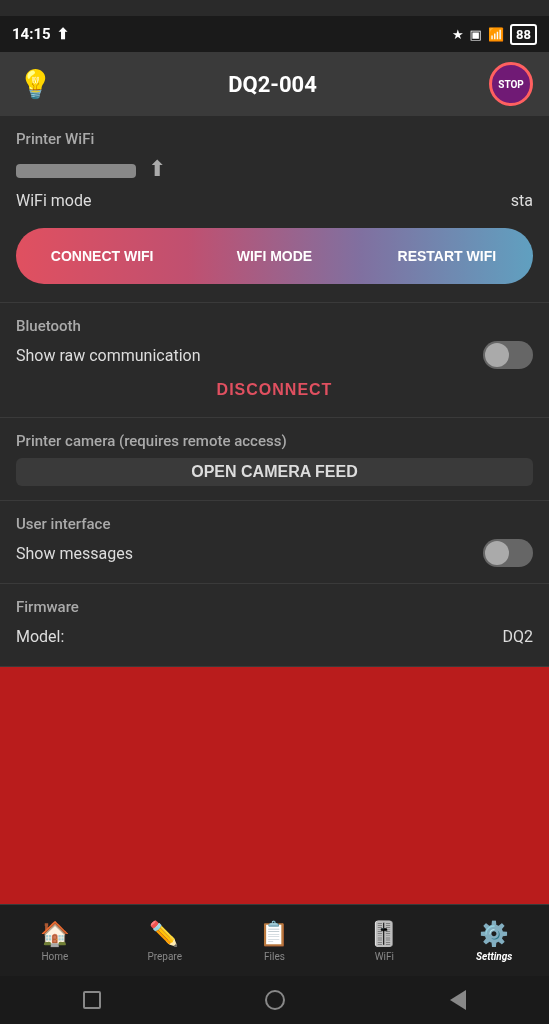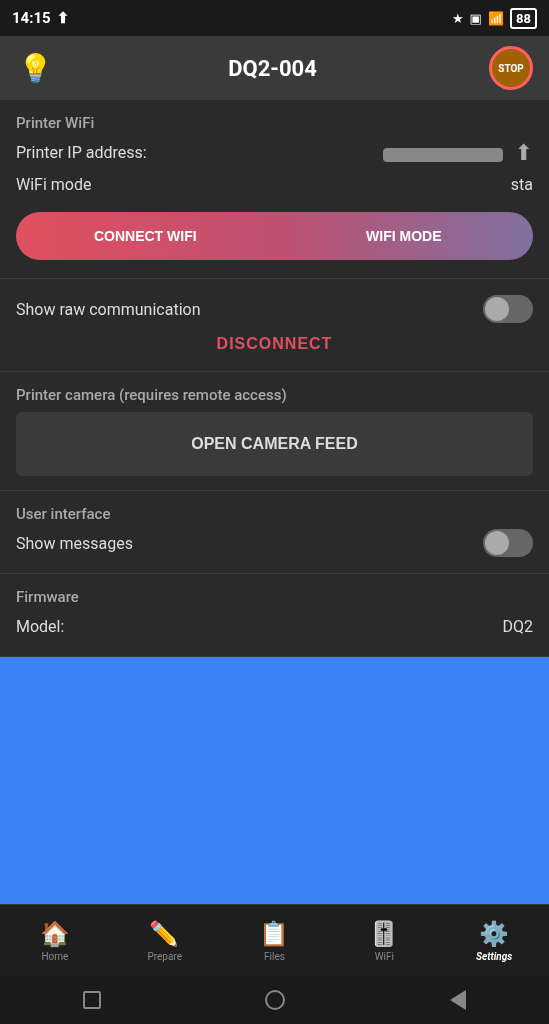--- a/index.html
+++ b/index.html
@@ -16,20 +16,21 @@
     }
 
     
     .status-bar {
       background: #1a1a1a;
       height: 36px;
       display: flex;
       align-items: center;
       justify-content: space-between;
       padding: 0 12px;
+      margin-top: 16px;
     }
     .status-time {
       font-size: 15px;
       font-weight: bold;
       color: #fff;
       display: flex;
       align-items: center;
       gap: 6px;
     }
     .status-icons {
@@ -73,41 +74,41 @@
       align-items: center;
       justify-content: center;
     }
     .bulb-icon {
       font-size: 28px;
       color: #d0d0d0;
     }
     .stop-btn {
       width: 44px;
       height: 44px;
-      background: #a16207;
+      background: #701a75;
       border-radius: 50%;
       border: 3px solid #ff6060;
       display: flex;
       align-items: center;
       justify-content: center;
       cursor: pointer;
     }
     .stop-btn-text {
       font-size: 10px;
       font-weight: bold;
       color: #fff;
       text-align: center;
       line-height: 1.1;
     }
 
     
     .content {
       flex: 1;
       overflow-y: auto;
-      background: #3b82f6;
+      background: #b91c1c;
     }
 
     
     .section {
       background: #2a2a2a;
       padding: 14px 16px;
       border-bottom: 1px solid #3a3a3a;
     }
     .section-title {
       font-size: 15px;
@@ -143,21 +144,21 @@
       color: #aaa;
       cursor: pointer;
     }
 
     
     .wifi-buttons {
       display: flex;
       border-radius: 28px;
       overflow: hidden;
       margin: 12px 0 4px 0;
-      height: 48px;
+      height: 56px;
     }
     .wifi-btn {
       flex: 1;
       display: flex;
       align-items: center;
       justify-content: center;
       font-size: 14px;
       font-weight: bold;
       color: #fff;
       cursor: pointer;
@@ -214,21 +215,21 @@
     }
 
     
     .open-camera-btn {
       display: block;
       text-align: center;
       background: #3a3a3a;
       color: #ddd;
       font-size: 16px;
       font-weight: bold;
-      padding: 23px 0;
+      padding: 5px 0;
       border-radius: 6px;
       cursor: pointer;
       margin-top: 8px;
       border: none;
       width: 100%;
     }
 
     
     .bottom-nav {
       background: #1e1e1e;
@@ -330,37 +331,38 @@
   <div class="stop-btn">
     <span class="stop-btn-text">STOP</span>
   </div>
 </div>
 
 <div class="content">
 
   <div class="section">
     <div class="section-title">Printer WiFi</div>
     <div class="section-row">
-      <span class="section-label">Printer IP address:</span>
       <span>
         <span class="ip-blurred"></span>
         <span class="copy-icon">⬆</span>
       </span>
     </div>
     <div class="section-row">
       <span class="section-label">WiFi mode</span>
       <span class="section-value">sta</span>
     </div>
     <div class="wifi-buttons">
       <button class="wifi-btn wifi-btn-connect">CONNECT WIFI</button>
       <button class="wifi-btn wifi-btn-mode">WIFI MODE</button>
+      <button class="wifi-btn wifi-btn-restart">RESTART WIFI</button>
     </div>
   </div>
 
   <div class="section">
+    <div class="section-title">Bluetooth</div>
     <div class="section-row">
       <span class="section-label">Show raw communication</span>
       <div class="toggle off">
         <div class="toggle-knob"></div>
       </div>
     </div>
     <button class="disconnect-btn">DISCONNECT</button>
   </div>
 
   <div class="section">

